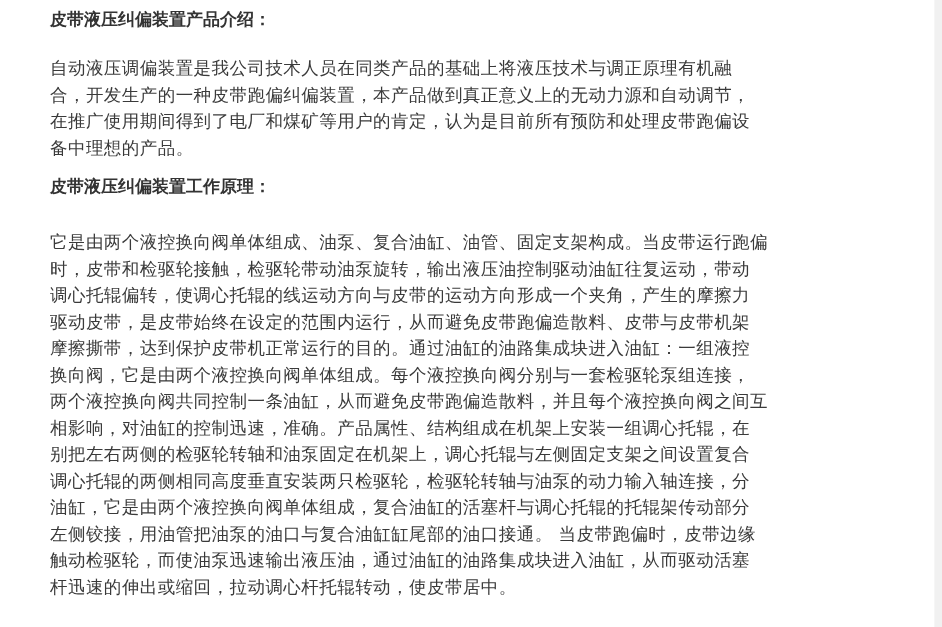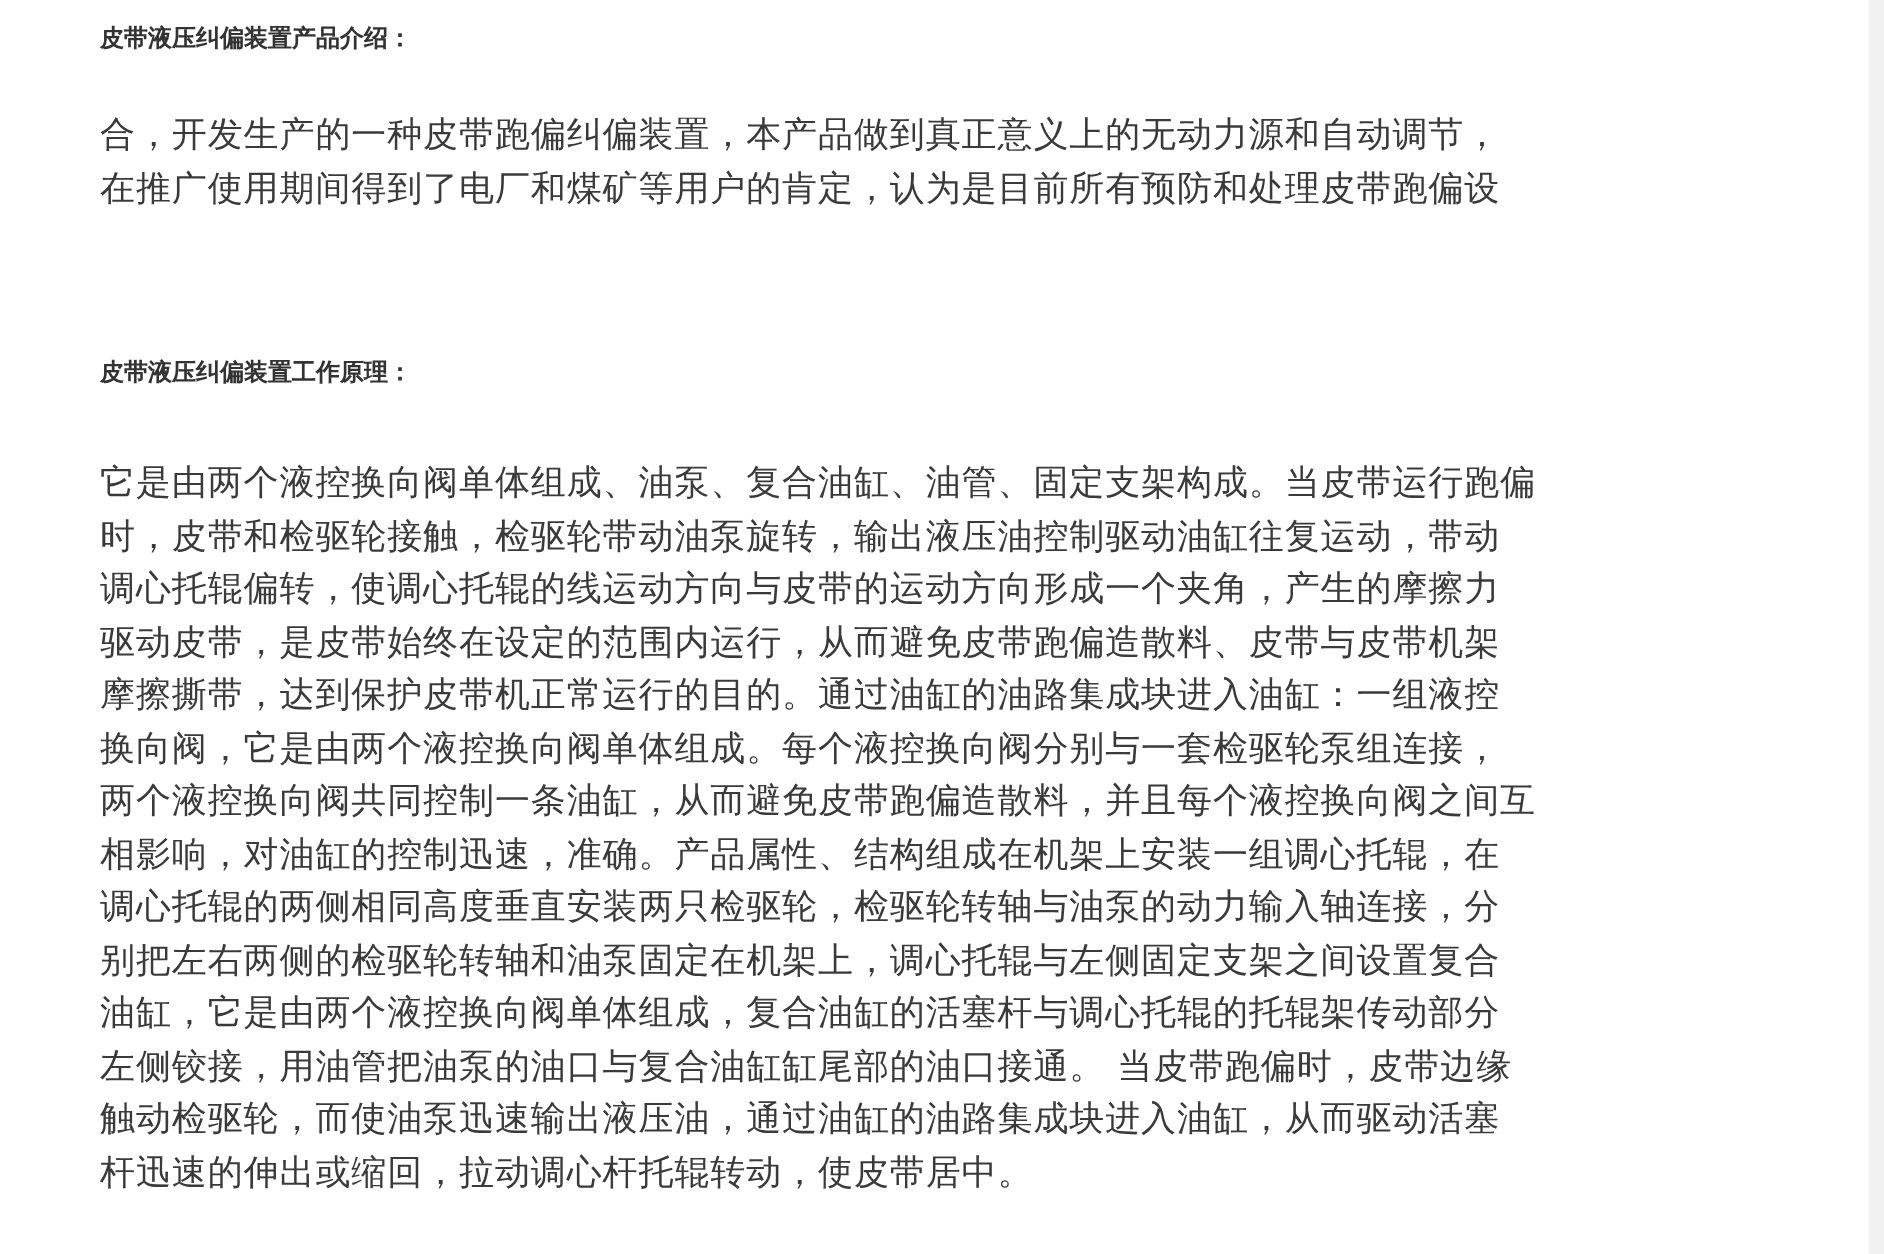--- a/index.html
+++ b/index.html
@@ -34,21 +34,21 @@
     .article {
       position: absolute;
       left: 50px;
       top: 0;
       width: 820px;
     }
     .heading {
       position: absolute;
       left: 0;
       margin: 0;
-      font-size: 12px;
+      font-size: 17px;
       font-weight: bold;
       color: #333333;
       line-height: 26px;
       white-space: nowrap;
     }
     .para {
       position: absolute;
       left: 0;
       margin: 0;
       font-size: 17.5px;
@@ -68,37 +68,39 @@
   </style>
 </head>
 <body>
 
 <div class="page">
   <div class="article">
 
     <h2 id="h1" class="heading">皮带液压纠偏装置产品介绍：</h2>
 
     <p id="p1" class="para">
+      <span class="line">自动液压调偏装置是我公司技术人员在同类产品的基础上将液压技术与调正原理有机融</span>
       <span class="line">合，开发生产的一种皮带跑偏纠偏装置，本产品做到真正意义上的无动力源和自动调节，</span>
       <span class="line">在推广使用期间得到了电厂和煤矿等用户的肯定，认为是目前所有预防和处理皮带跑偏设</span>
+      <span class="line">备中理想的产品。</span>
     </p>
 
     <h2 id="h2" class="heading">皮带液压纠偏装置工作原理：</h2>
 
     <p id="p2" class="para">
       <span class="line">它是由两个液控换向阀单体组成、油泵、复合油缸、油管、固定支架构成。当皮带运行跑偏</span>
       <span class="line">时，皮带和检驱轮接触，检驱轮带动油泵旋转，输出液压油控制驱动油缸往复运动，带动</span>
       <span class="line">调心托辊偏转，使调心托辊的线运动方向与皮带的运动方向形成一个夹角，产生的摩擦力</span>
       <span class="line">驱动皮带，是皮带始终在设定的范围内运行，从而避免皮带跑偏造散料、皮带与皮带机架</span>
       <span class="line">摩擦撕带，达到保护皮带机正常运行的目的。通过油缸的油路集成块进入油缸：一组液控</span>
       <span class="line">换向阀，它是由两个液控换向阀单体组成。每个液控换向阀分别与一套检驱轮泵组连接，</span>
       <span class="line">两个液控换向阀共同控制一条油缸，从而避免皮带跑偏造散料，并且每个液控换向阀之间互</span>
       <span class="line">相影响，对油缸的控制迅速，准确。产品属性、结构组成在机架上安装一组调心托辊，在</span>
+      <span class="line">别把左右两侧的检驱轮转轴和油泵固定在机架上，调心托辊与左侧固定支架之间设置复合</span>
       <span class="line">调心托辊的两侧相同高度垂直安装两只检驱轮，检驱轮转轴与油泵的动力输入轴连接，分</span>
-      <span class="line">别把左右两侧的检驱轮转轴和油泵固定在机架上，调心托辊与左侧固定支架之间设置复合</span>
       <span class="line">油缸，它是由两个液控换向阀单体组成，复合油缸的活塞杆与调心托辊的托辊架传动部分</span>
       <span class="line">左侧铰接，用油管把油泵的油口与复合油缸缸尾部的油口接通。 当皮带跑偏时，皮带边缘</span>
       <span class="line">触动检驱轮，而使油泵迅速输出液压油，通过油缸的油路集成块进入油缸，从而驱动活塞</span>
       <span class="line">杆迅速的伸出或缩回，拉动调心杆托辊转动，使皮带居中。</span>
     </p>
 
   </div>
 </div>
 
 <div class="scroll-strip"></div>

